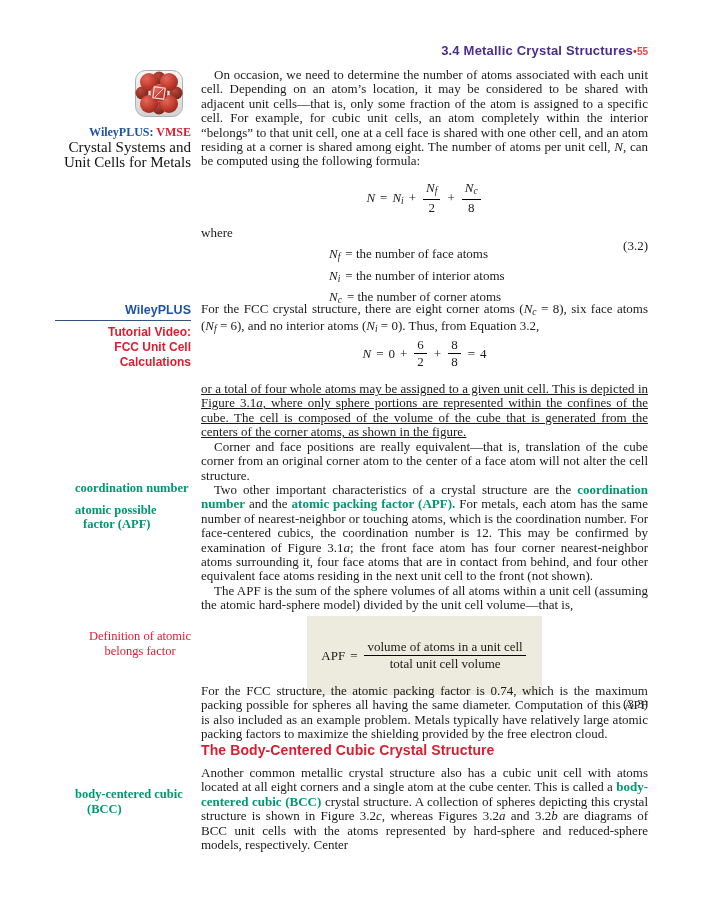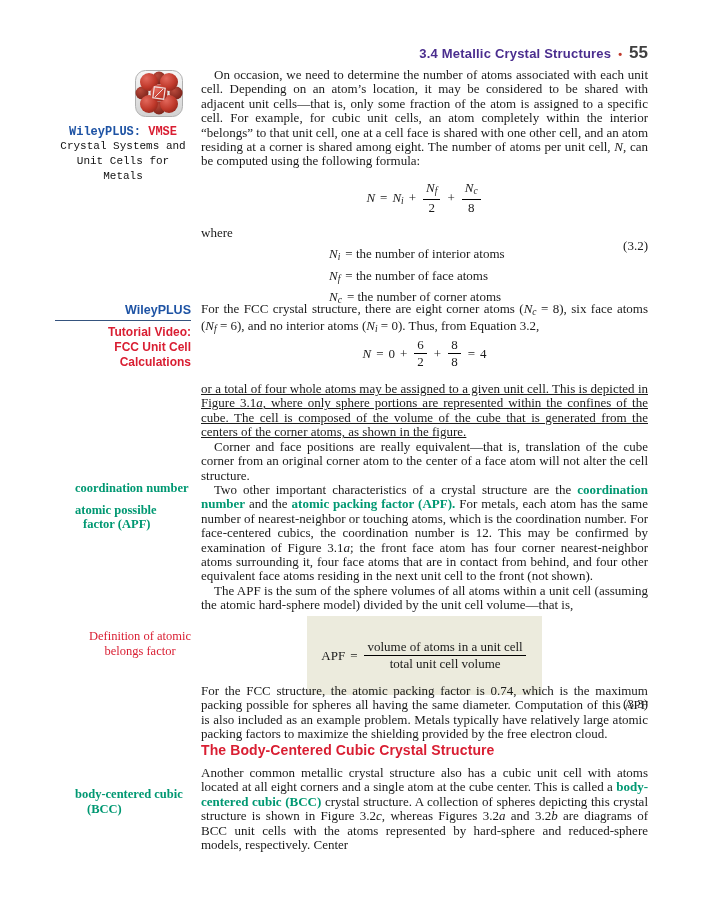--- a/index.html
+++ b/index.html
@@ -8,34 +8,34 @@
     --blue:#1e53a4;
     --green:#009872;
     --boxbg:#ecebdd;
     --ink:#1a1a1a;
   }
   html,body{margin:0;padding:0;background:#fff;}
   .page{position:relative;width:719px;height:900px;background:#fff;overflow:hidden;
         font-family:"Liberation Serif",serif;color:var(--ink);}
 
   
-  .running-head{position:absolute;top:43px;right:71px;display:flex;align-items:baseline;gap:7px;
+  .running-head{position:absolute;top:43px;right:71px;display:flex;align-items:baseline;
                 font-family:"Liberation Sans",sans-serif;font-weight:bold;}
   .rh-section{color:var(--purple);font-size:13px;letter-spacing:.2px;}
   .rh-bullet{color:#c0392b;font-size:11px;}
-  .rh-page{color:#404040;font-size:17px;}
+  .rh-page{color:#ef4444;font-size:10px;}
 
   
-  .vmse{position:absolute;left:55px;top:70px;width:136px;text-align:center;
-        font-family:Liberation Mono, monospace;}
+  .vmse{position:absolute;left:55px;top:70px;width:136px;text-align:right;
+        font-family:Liberation Serif, serif;}
   .vmse-icon-wrap{margin:0 8px 8px 0;display:flex;justify-content:flex-end;}
   .vmse-brand{font-weight:bold;font-size:12px;white-space:nowrap;}
   .blue{color:var(--blue);}
   .red{color:var(--red);}
-  .vmse-caption{font-size:11px;line-height:15px;color:#111;}
+  .vmse-caption{font-size:15px;line-height:15px;color:#111;}
 
   .tutorial{position:absolute;left:55px;top:303px;width:136px;text-align:right;
             font-family:"Liberation Sans",sans-serif;font-weight:bold;}
   .tut-brand{font-size:12.5px;}
   .tut-rule{border:0;border-top:1px solid #35537e;margin:3px 0 4px 0;height:0;}
   .tut-line{font-size:12px;line-height:15px;}
 
   .mnote{position:absolute;left:75px;width:130px;font-size:12.5px;line-height:14.5px;}
   .green-note{color:var(--green);font-weight:bold;}
   .red-note{color:var(--red);}
@@ -162,22 +162,22 @@
             <span class="fnum"><span class="i">N</span><span class="sub">c</span></span>
             <span class="fden">8</span>
           </span>
       </span>
       <span class="eqnum">(3.2)</span>
     </div>
 
     <p class="para" style="top:226px;">where</p>
 
     <div class="defs" style="top:245px;">
+      <div class="defrow"><span class="i">N</span><span class="sub">f</span><span class="drest">= the number of face atoms</span></div>
       <div class="defrow"><span class="i">N</span><span class="sub">i</span><span class="drest">= the number of interior atoms</span></div>
-      <div class="defrow"><span class="i">N</span><span class="sub">f</span><span class="drest">= the number of face atoms</span></div>
       <div class="defrow"><span class="i">N</span><span class="sub">c</span><span class="drest">= the number of corner atoms</span></div>
     </div>
 
     <p class="para" style="top:302px;"><span>For the FCC crystal structure, there are eight corner atoms (</span><span class="i">N</span><span class="sub">c</span><span> = 8), six face atoms (</span><span class="i">N</span><span class="sub">f</span><span> = 6), and no interior atoms (</span><span class="i">N</span><span class="sub">i</span><span> = 0). Thus, from Equation 3.2,</span></p>
 
     <div class="eqrow" style="top:338px;">
       <span class="eq">
         <span class="i">N</span>
         <span class="op">=</span>
         <span>0</span>

